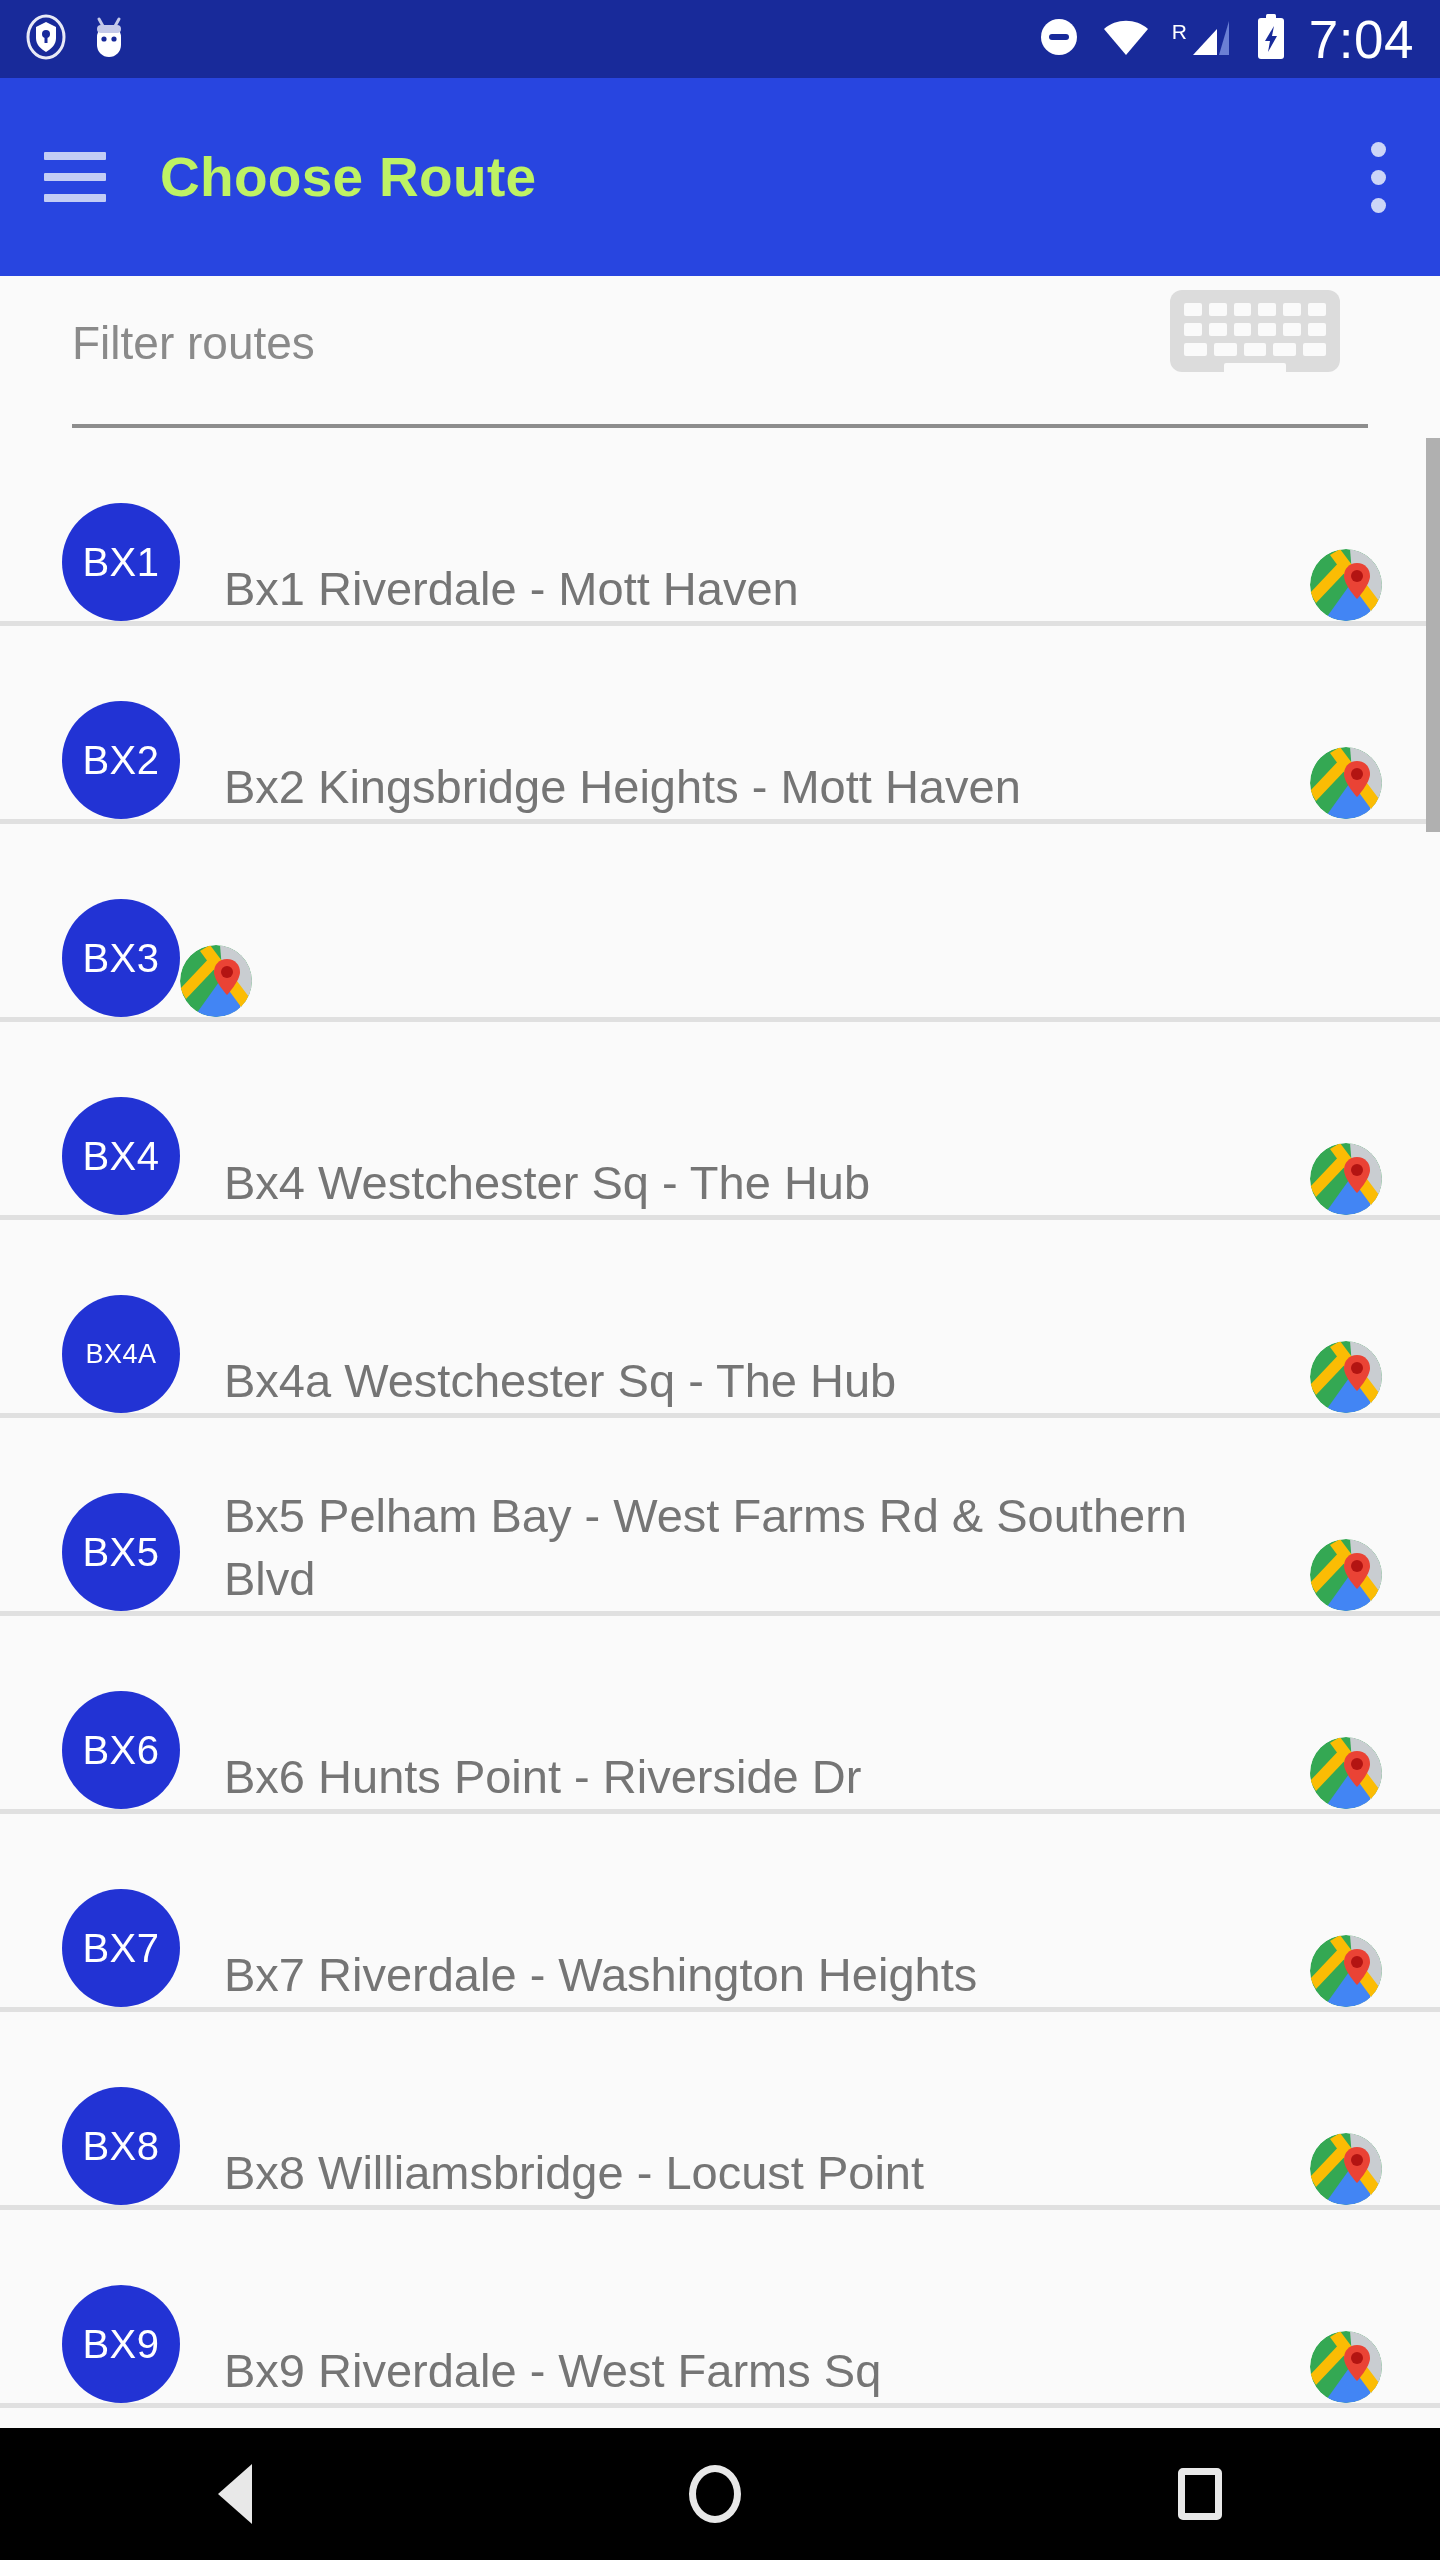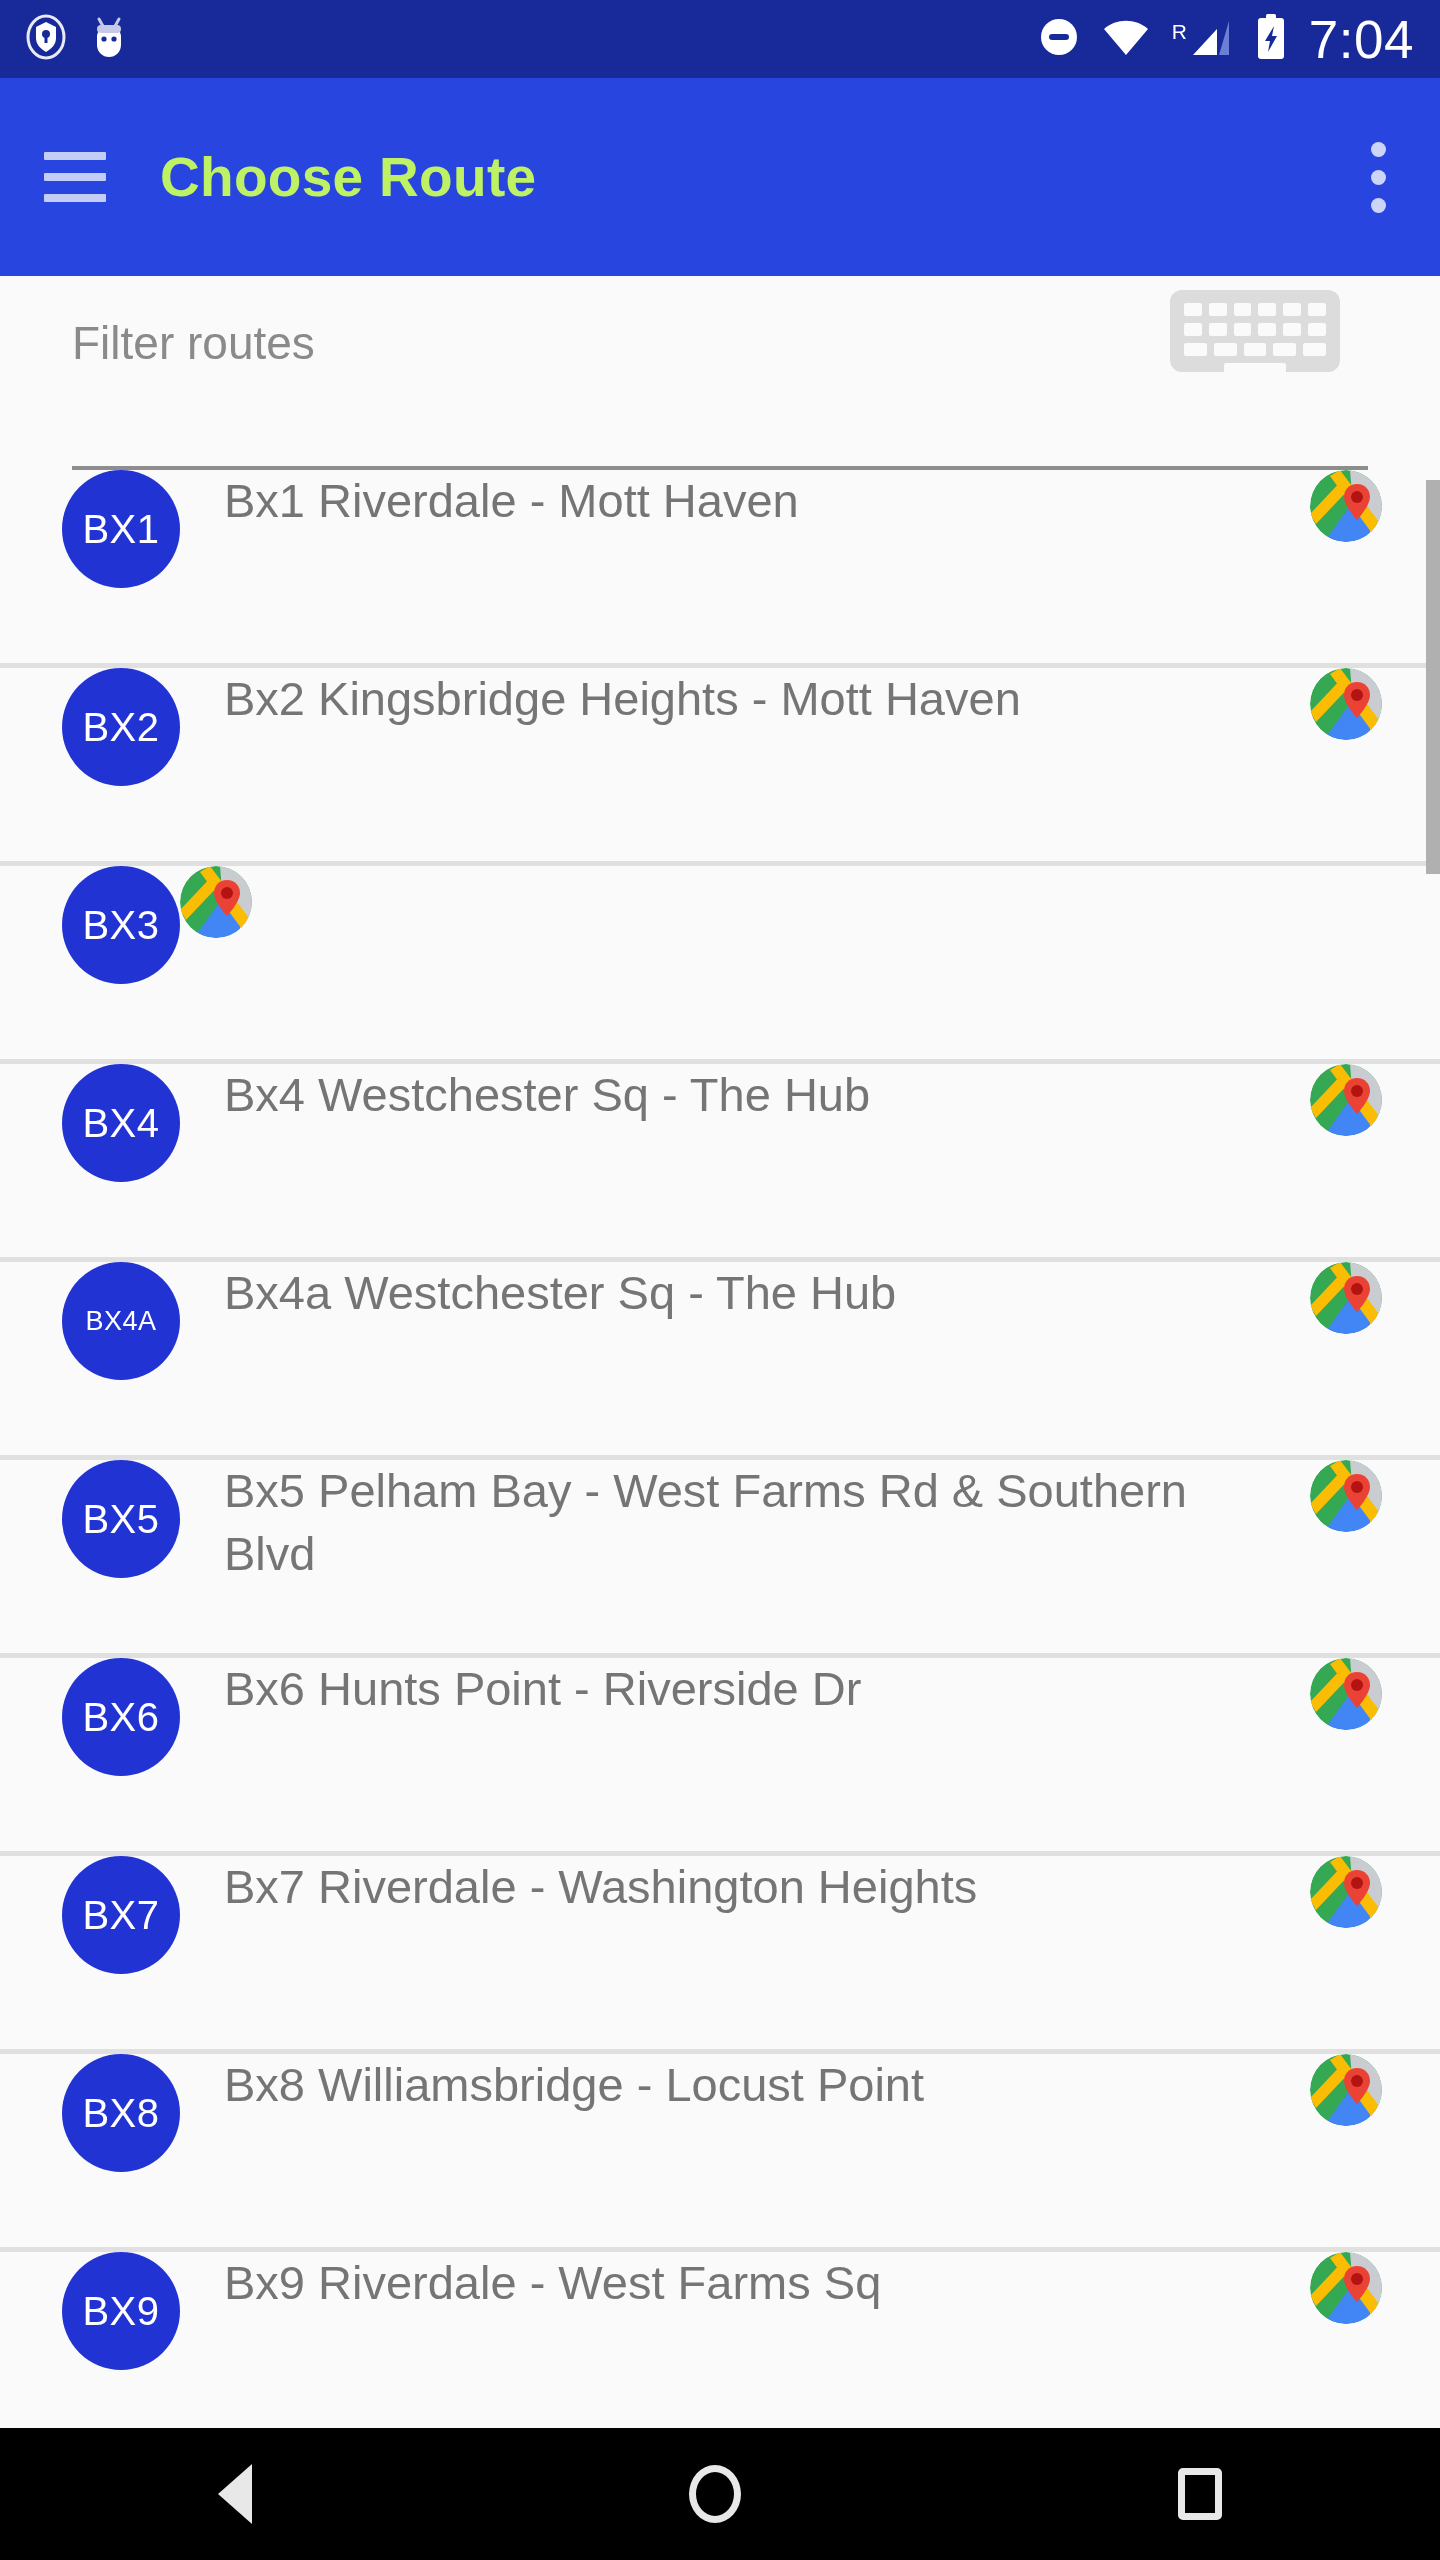--- a/index.html
+++ b/index.html
@@ -28,42 +28,42 @@
   .hamburger{ width:62px; display:flex; flex-direction:column; gap:13px; cursor:pointer; }
   .hamburger i{ display:block; height:8px; background:#c3cdf5; border-radius:1px; }
   .appbar-title{
     color:#bef264; font-size:55px; font-weight:bold; margin-left:54px;
     letter-spacing:.3px;
   }
   .overflow{ margin-left:auto; display:flex; flex-direction:column; gap:13px; padding:10px; cursor:pointer; }
   .overflow i{ width:15px; height:15px; border-radius:50%; background:#ccd5f7; display:block; }
 
   
-  .filterwrap{ padding:40px 72px 0 72px; position:relative; height:190px; }
+  .filterwrap{ padding:40px 72px 0 72px; position:relative; height:148px; }
   .filterrow{ display:flex; align-items:flex-end; }
   .filterinput{
     flex:1; border:none; outline:none; background:transparent;
     font-family:"Liberation Sans", sans-serif;
     font-size:46px; color:#8a8a8a; padding-bottom:18px;
   }
   .filterinput::placeholder{ color:#8a8a8a; opacity:1; }
   .filterline{ height:4px; background:#8d8d8d; margin:0 72px; }
   .kbd-icon{
     position:absolute; right:100px; top:14px;
     width:170px; height:82px; background:#dcdcdc; border-radius:12px;
     padding:13px 14px; cursor:pointer;
   }
   .kbd-row{ display:flex; gap:7px; margin-bottom:7px; }
   .kbd-row i{ flex:1; height:13px; background:#fafafa; border-radius:2px; }
   .kbd-space{ width:62px; height:13px; background:#fafafa; border-radius:2px; margin:2px auto 0; }
 
   
   .listwrap{ position:relative; height:2026px; overflow:hidden; background:#fafafa; }
   .row{
-    display:flex; align-items:flex-start; padding:0 58px 0 62px;
+    display:flex; align-items:flex-end; padding:0 58px 0 62px;
     border-bottom:5px solid #e0e0e0; background:#fafafa;
     min-height:198px; position:relative;
   }
   .badge{
     width:118px; height:118px; min-width:118px; border-radius:50%;
     background:#2233d4; color:#fff;
     display:flex; align-items:center; justify-content:center;
     font-size:40px; letter-spacing:.5px;
   }
   .badge.small{ font-size:27px; }

